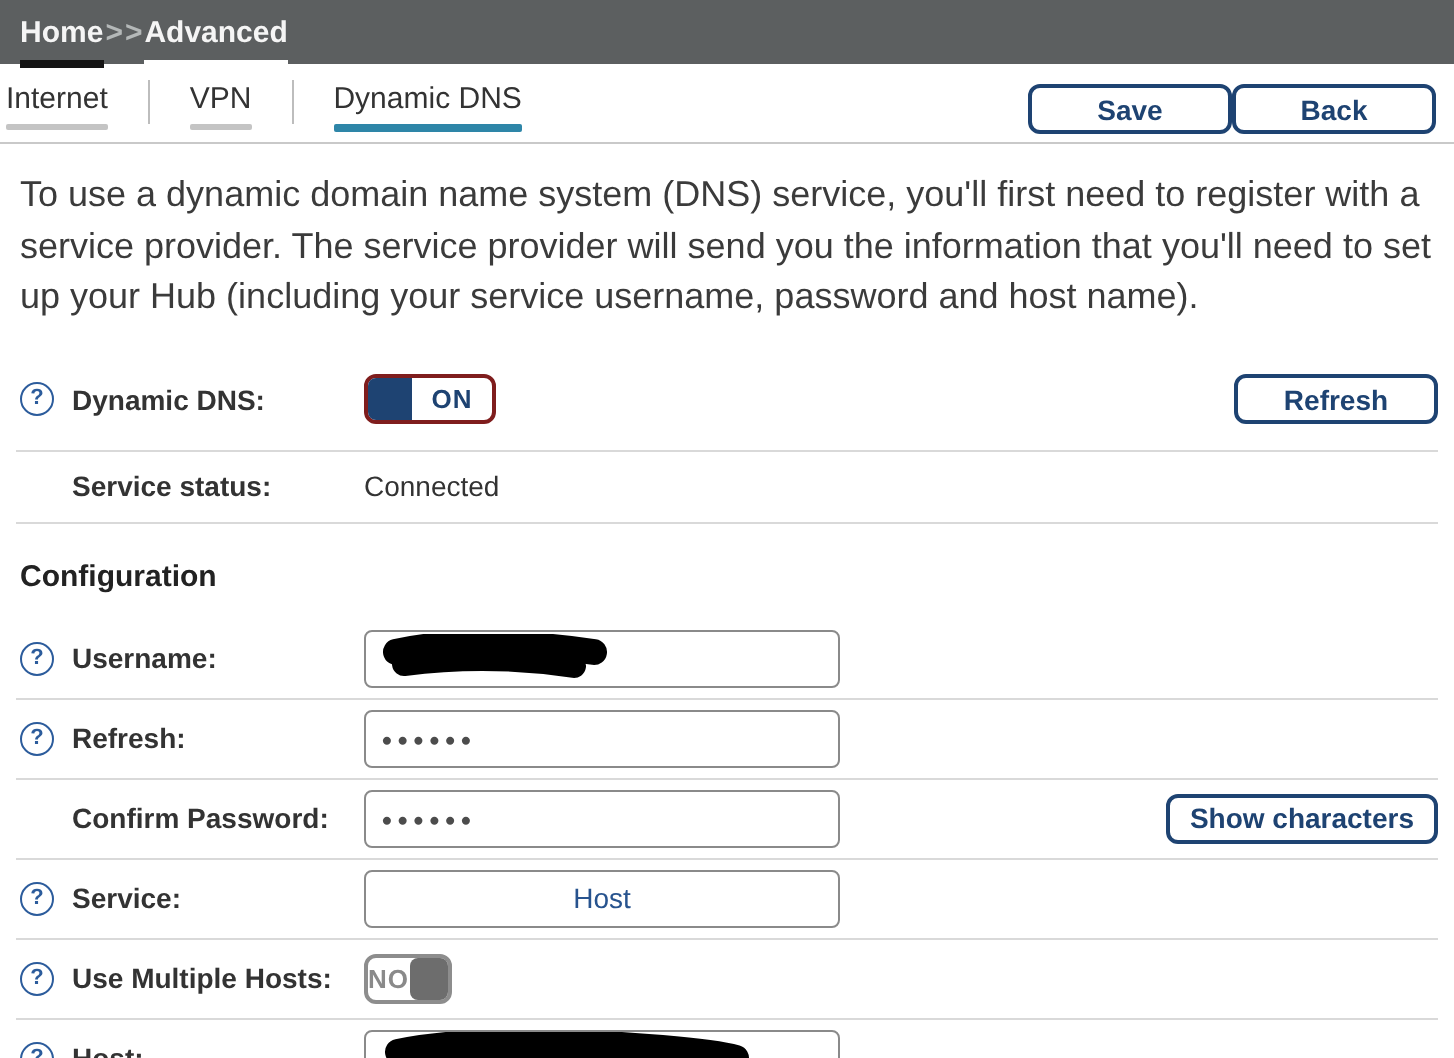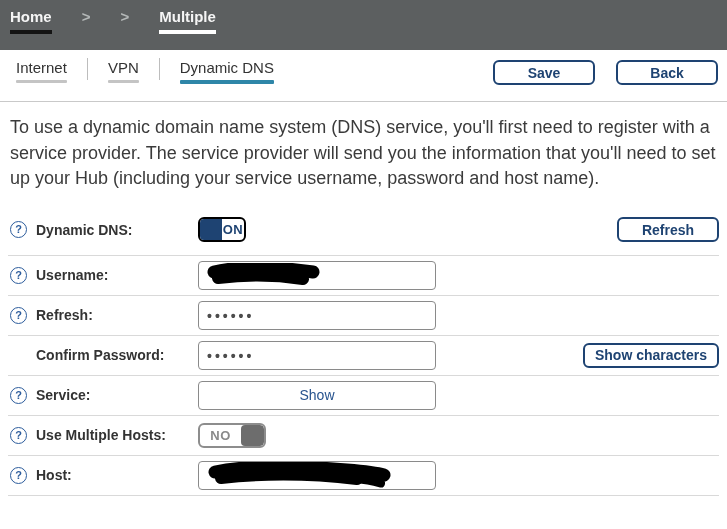--- a/index.html
+++ b/index.html
@@ -3,43 +3,43 @@
 <meta charset="utf-8">
 <style>
   html,body{margin:0;padding:0;}
   body{
     width:727px;height:529px;overflow:hidden;background:#fff;
     font-family:"Liberation Sans",sans-serif;
     -webkit-font-smoothing:antialiased;
   }
   
   .breadcrumb{
-    height:50px;background:#5c5f60;display:flex;align-items:flex-start;
-    padding:0 10px;gap:30px;box-sizing:border-box;
+    height:32px;background:#5c5f60;display:flex;align-items:flex-start;
+    padding:0 10px;gap:1px;box-sizing:border-box;
   }
   .crumb{
     color:#f5f5f5;font-weight:700;font-size:15px;line-height:15px;
     margin-top:9px;padding-bottom:6px;border-bottom:4px solid #141414;
     cursor:pointer;white-space:nowrap;
   }
   .crumb.active{border-bottom-color:#ffffff;}
   .crumb-sep{
     color:#b4b8b8;font-size:15px;font-weight:700;margin-top:9px;line-height:15px;
   }
   
   .tabbar{
-    height:52px;border-bottom:1px solid #c9c9c9;display:flex;
-    align-items:flex-start;padding-left:16px;position:relative;box-sizing:border-box;
+    height:40px;border-bottom:1px solid #c9c9c9;display:flex;
+    align-items:flex-start;padding-left:3px;position:relative;box-sizing:border-box;
   }
   .tab{display:flex;flex-direction:column;gap:5px;margin-top:10px;cursor:pointer;}
   .tab-label{font-size:15px;color:#333;line-height:15px;white-space:nowrap;}
   .tab-underline{height:3px;background:#c4c4c4;border-radius:1px;}
   .tab.active .tab-underline{height:4px;background:#2e86a8;}
   .tab-sep{width:1px;height:22px;background:#bdbdbd;margin:8px 20px 0;}
-  .tab-actions{position:absolute;right:9px;top:10px;display:flex;gap:21px;}
+  .tab-actions{position:absolute;right:9px;top:10px;display:flex;}
   
   .btn{
     min-width:102px;height:25px;border:2px solid #1e4372;border-radius:6px;
     background:#fff;color:#1e4372;font-weight:700;font-size:14px;
     display:flex;align-items:center;justify-content:center;
     padding:0 10px;box-sizing:border-box;cursor:pointer;white-space:nowrap;
     font-family:"Liberation Sans",sans-serif;
   }
   
   .intro{
@@ -53,21 +53,21 @@
   }
   .row.tall{height:50px;}
   .row.short{height:35px;}
   .help-icon{
     width:17px;height:17px;border:1.5px solid #2c5c9c;border-radius:50%;
     color:#2c5c9c;font-size:11px;font-weight:700;line-height:1;
     display:flex;align-items:center;justify-content:center;
     margin-right:9px;flex:none;box-sizing:border-box;cursor:pointer;
   }
   .icon-spacer{width:26px;flex:none;}
-  .row-label{font-weight:700;font-size:14px;color:#333;width:162px;flex:none;}
+  .row-label{font-weight:700;font-size:14px;color:#333;width:146px;flex:none;}
   .control{display:flex;align-items:center;}
   .status-text{font-size:14px;color:#333;}
   .text-input{
     width:238px;height:29px;border:1px solid #8a8a8a;border-radius:4px;
     display:flex;align-items:center;padding:0 8px;box-sizing:border-box;background:#fff;
   }
   .text-input.select-box{justify-content:center;color:#27538e;font-size:14px;cursor:pointer;}
   .masked{color:#4c4c4c;font-size:14px;font-weight:700;letter-spacing:3px;margin-top:1px;}
   .scribble{display:block;}
   .right-action{margin-left:auto;}
@@ -77,35 +77,35 @@
   }
   
   .toggle{
     height:25px;border-radius:6px;display:flex;overflow:hidden;
     box-sizing:border-box;cursor:pointer;
   }
   .toggle .toggle-text{
     flex:1;display:flex;align-items:center;justify-content:center;
     font-size:13px;font-weight:700;letter-spacing:.5px;
   }
-  .toggle.on{width:48px;border:2px solid #000000;}
+  .toggle.on{width:66px;border:2px solid #7f1d1d;}
   .toggle.on .knob{width:22px;background:#1e4372;flex:none;}
   .toggle.on .toggle-text{color:#1e4372;}
-  .toggle.off{width:68px;border:2px solid #8d8d8d;}
+  .toggle.off{width:44px;border:2px solid #8d8d8d;}
   .toggle.off .knob{width:23px;background:#6d6d6d;border-radius:4px;flex:none;}
   .toggle.off .toggle-text{color:#8a8a8a;}
 </style>
 </head>
 <body>
 
 <div class="breadcrumb">
   <span class="crumb">Home</span>
   <span class="crumb-sep">&gt;</span>
   <span class="crumb-sep">&gt;</span>
-  <span class="crumb active">Multiple</span>
+  <span class="crumb active">Advanced</span>
 </div>
 
 <div class="tabbar">
   <div class="tab">
     <span class="tab-label">Internet</span>
     <span class="tab-underline"></span>
   </div>
   <span class="tab-sep"></span>
   <div class="tab">
     <span class="tab-label">VPN</span>
@@ -133,21 +133,29 @@
       <div class="toggle on">
         <span class="knob"></span>
         <span class="toggle-text">ON</span>
       </div>
     </div>
     <div class="right-action">
       <button class="btn">Refresh</button>
     </div>
   </div>
 
-
+  <div class="row short">
+    <span class="icon-spacer"></span>
+    <span class="row-label">Service status:</span>
+    <div class="control">
+      <span class="status-text">Connected</span>
+    </div>
+  </div>
+
+  <div class="section-heading">Configuration</div>
 
   <div class="row">
     <span class="help-icon">?</span>
     <span class="row-label">Username:</span>
     <div class="control">
       <div class="text-input">
         <svg class="scribble" width="118" height="24" viewBox="0 0 118 24">
           <path d="M7 9 C 32 3, 72 4, 106 9" stroke="#000" stroke-width="13" fill="none" stroke-linecap="round"></path>
           <path d="M11 15 C 42 11, 70 12, 96 16" stroke="#000" stroke-width="12" fill="none" stroke-linecap="round"></path>
         </svg>
@@ -175,21 +183,21 @@
     </div>
     <div class="right-action">
       <button class="btn">Show characters</button>
     </div>
   </div>
 
   <div class="row">
     <span class="help-icon">?</span>
     <span class="row-label">Service:</span>
     <div class="control">
-      <div class="text-input select-box">Show</div>
+      <div class="text-input select-box">Host</div>
     </div>
   </div>
 
   <div class="row">
     <span class="help-icon">?</span>
     <span class="row-label">Use Multiple Hosts:</span>
     <div class="control">
       <div class="toggle off">
         <span class="toggle-text">NO</span>
         <span class="knob"></span>

